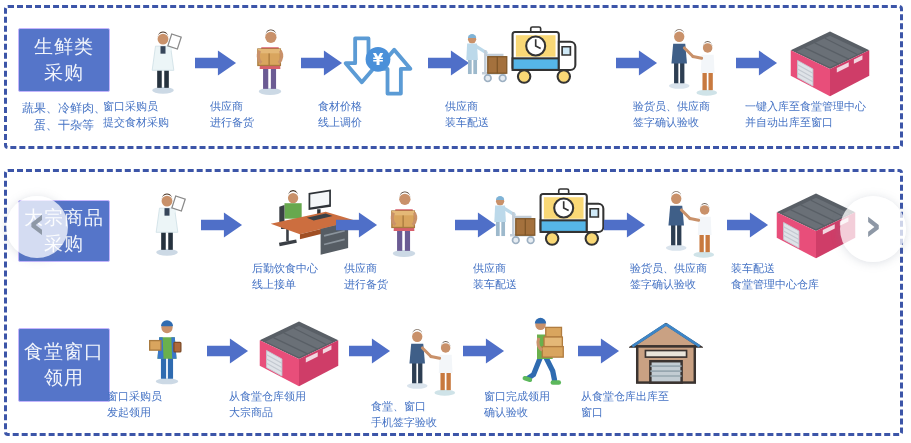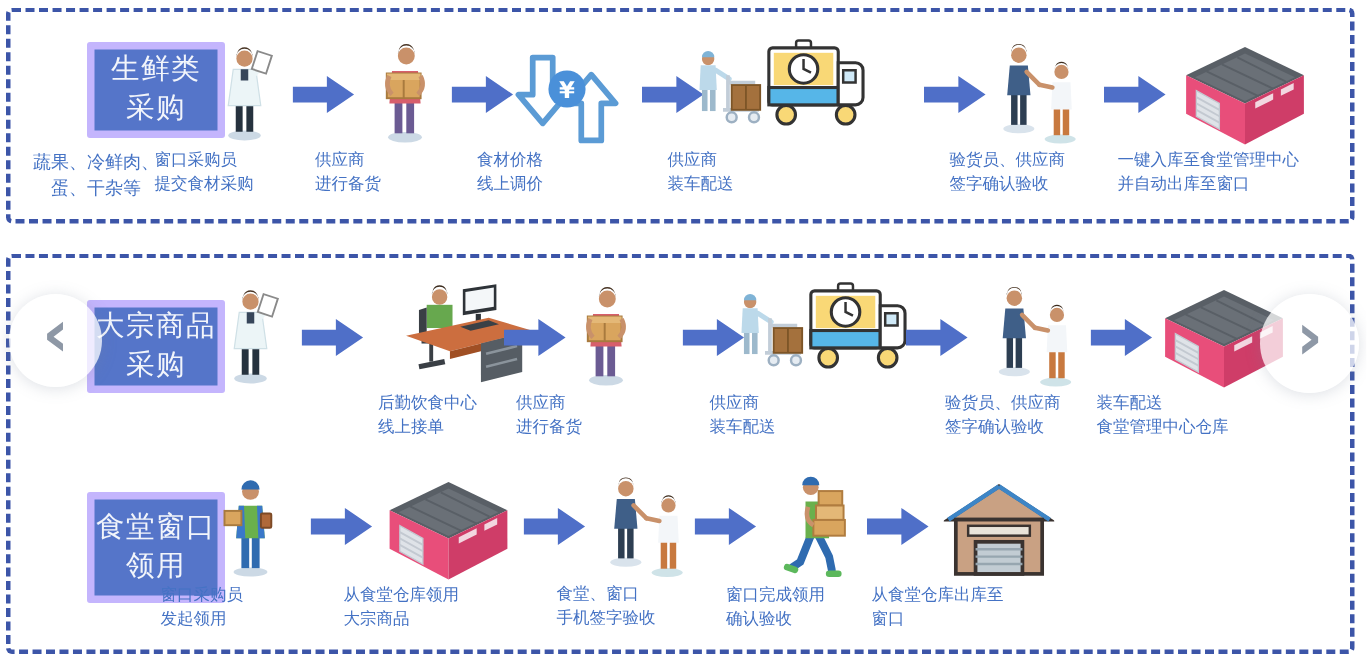--- a/index.html
+++ b/index.html
@@ -5,22 +5,22 @@
   html,body{margin:0;padding:0;background:#ffffff;}
   .canvas{
     position:relative;width:911px;height:443px;overflow:hidden;
     font-family:"DejaVu Sans","Liberation Sans",sans-serif;background:#ffffff;
   }
   .panel{
     position:absolute;border:3px dashed #3c55a8;border-radius:4px;box-sizing:border-box;
     background:transparent;
   }
   .title-box{
-    position:absolute;width:92px;background:#5575c9;border:5px solid #c4b5fd;border-radius:2px;
-    display:flex;align-items:center;justify-content:center;box-sizing:border-box;margin-left:40px;
+    position:absolute;width:92px;background:#5575c9;border:1px solid #c4b5fd;border-radius:2px;
+    display:flex;align-items:center;justify-content:center;box-sizing:border-box;
   }
   .title-text{
     color:#f2f5fb;font-size:19px;line-height:1.35;text-align:center;white-space:pre-line;
     letter-spacing:1px;
   }
   .subtitle{
     position:absolute;color:#4472c4;font-size:12px;line-height:1.45;text-align:center;
     white-space:pre-line;font-weight:500;
   }
   .step{position:absolute;display:flex;flex-direction:column;align-items:center;}
@@ -373,21 +373,21 @@
         <svg class="ic" style="width:96px;height:70px">
           <use href="#i-warehouse-iso"></use>
         </svg>
       </div>
     <div class="step-label">从食堂仓库领用
 大宗商品</div>
   </div>
   <svg class="arrow" style="left:349px;top:336px">
       <use href="#i-arrow"></use>
     </svg>
-  <div class="step" style="left:371px;top:315px;width:120px">
+  <div class="step" style="left:371px;top:326px;width:120px">
     <div class="icon-box">
         <svg class="ic" style="width:62px;height:76px">
           <use href="#i-handshake"></use>
         </svg>
       </div>
     <div class="step-label">食堂、窗口
 手机签字验收</div>
   </div>
   <svg class="arrow" style="left:463px;top:336px">
       <use href="#i-arrow"></use>

